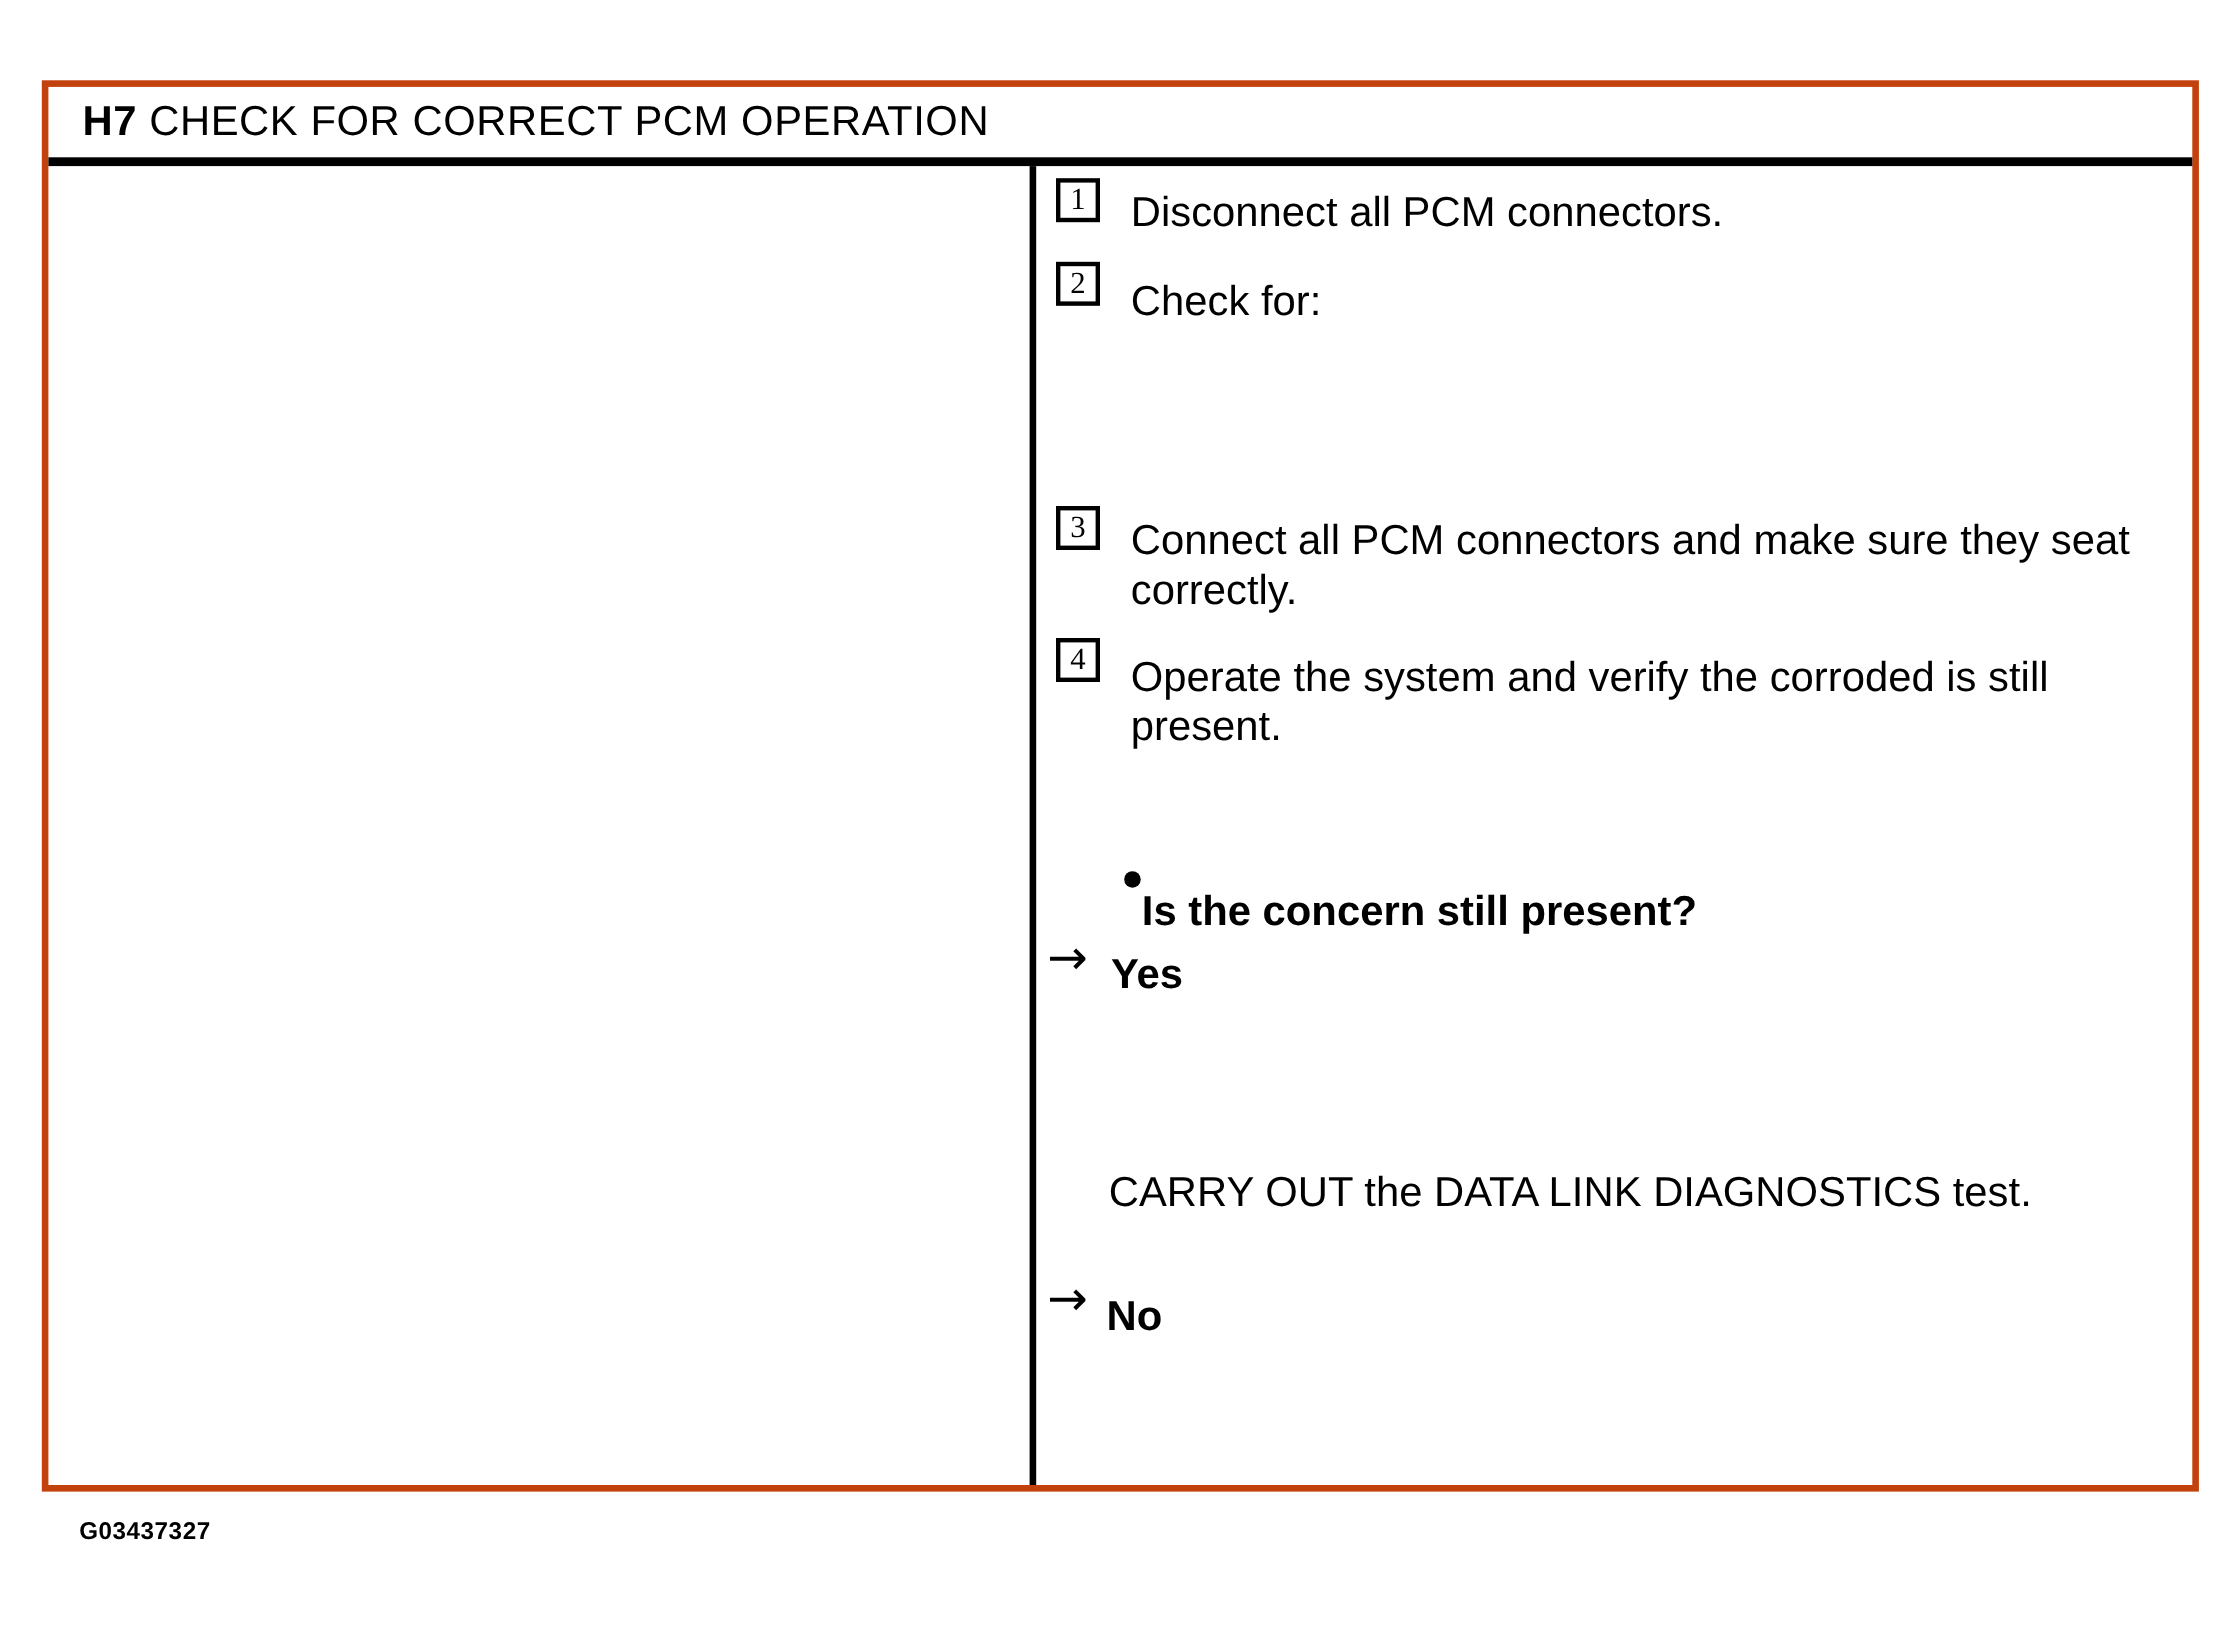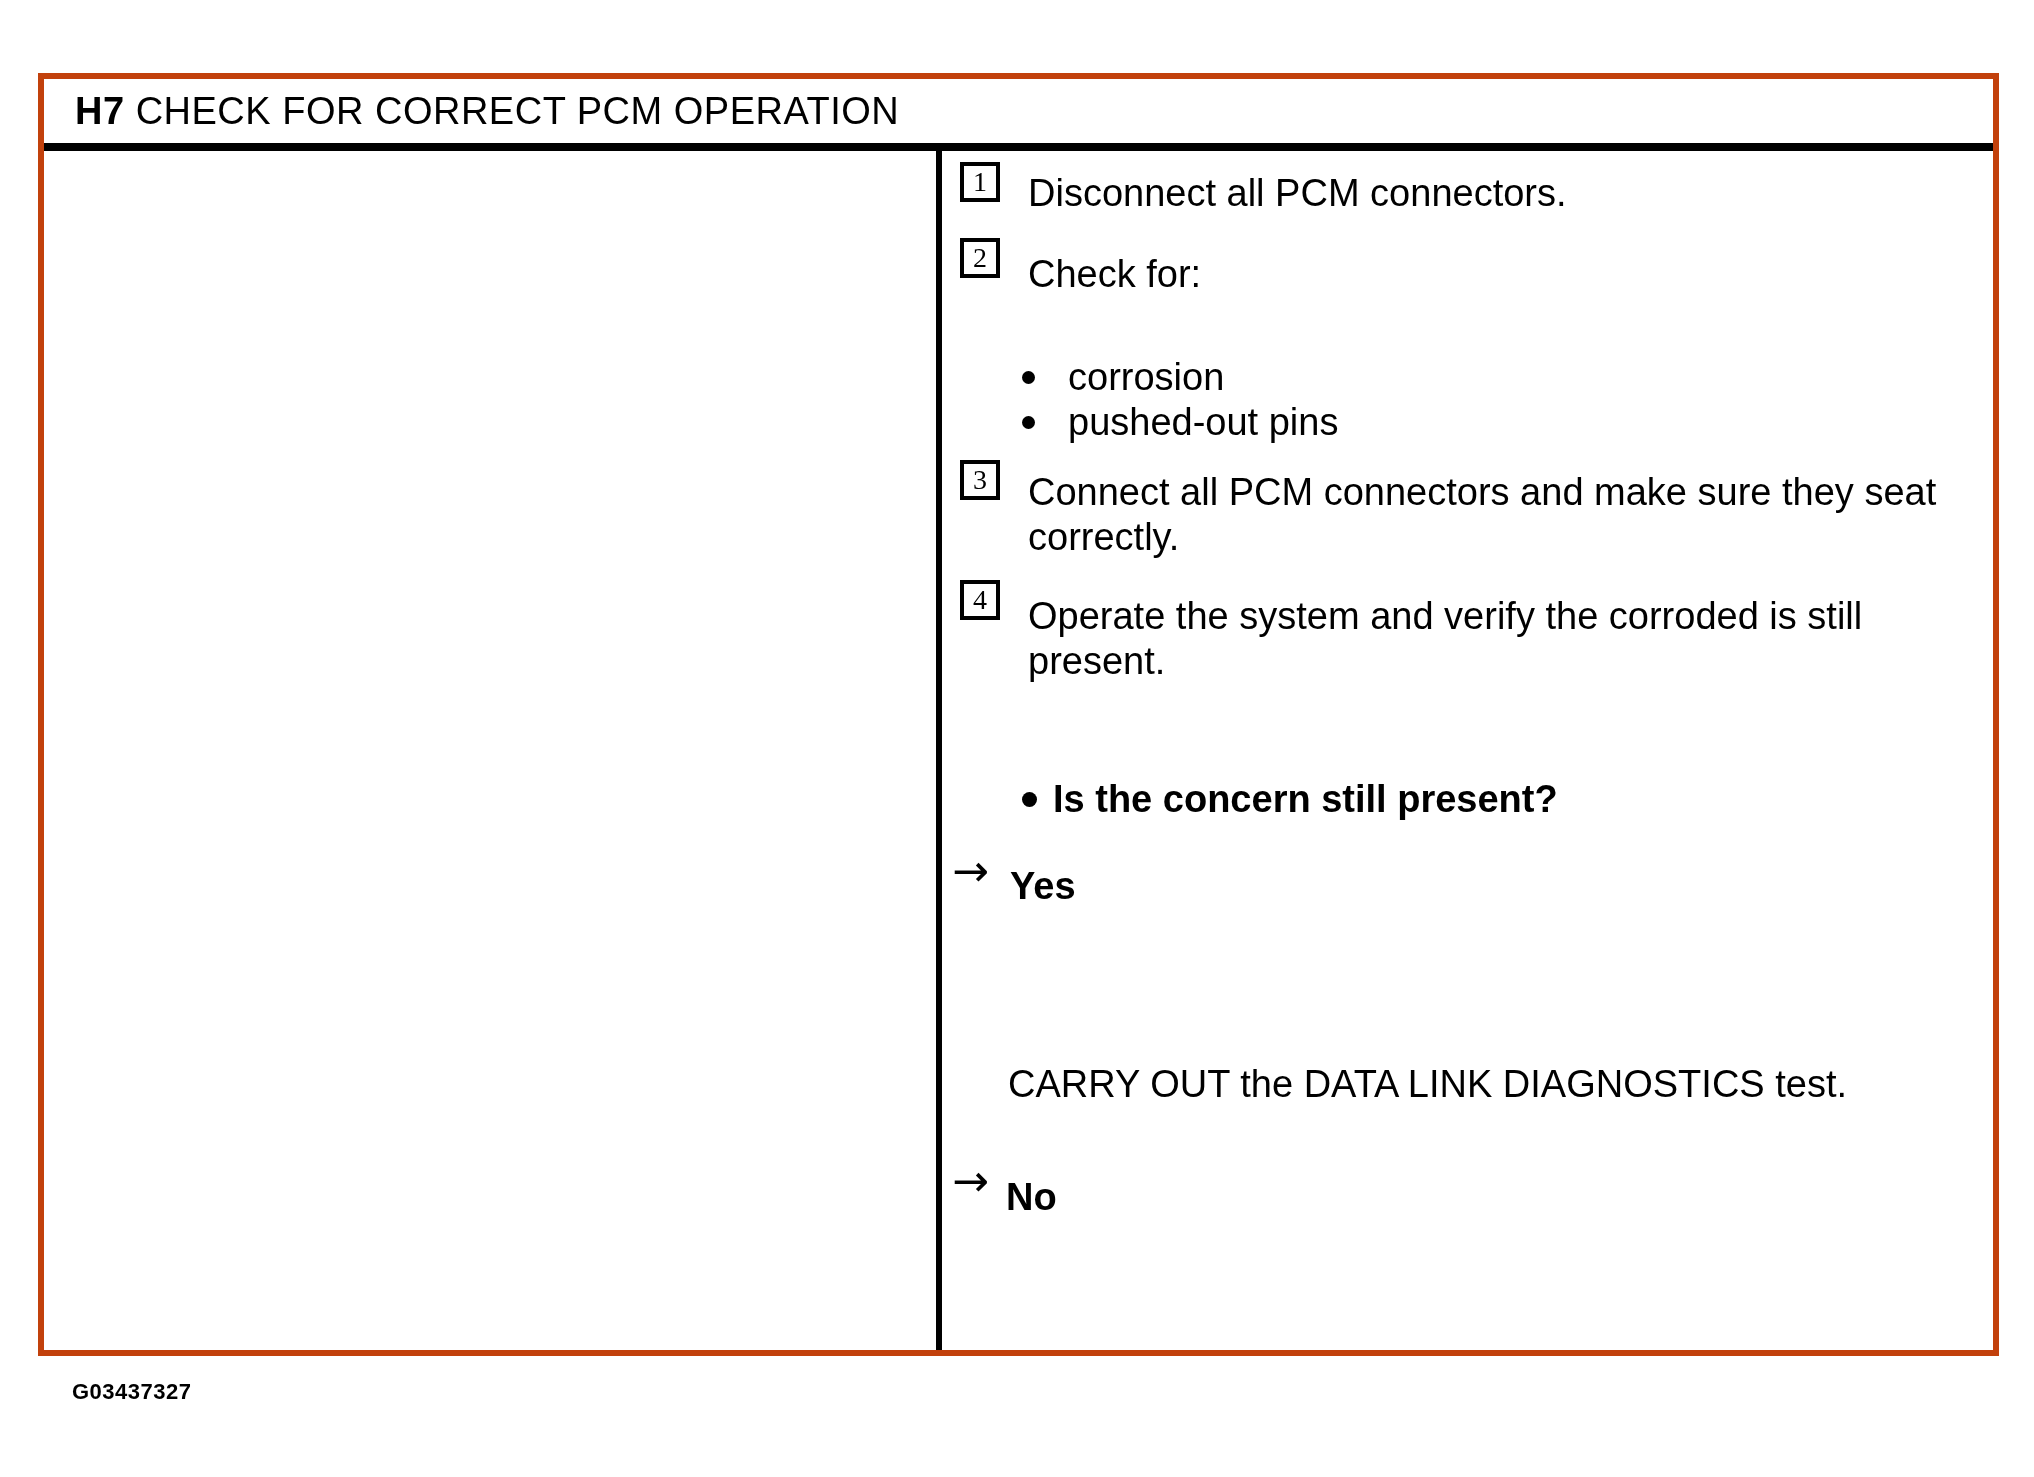--- a/index.html
+++ b/index.html
@@ -104,20 +104,21 @@
   .bullet-row .bullet-text { margin-left: 33px; white-space: pre; }
 
   .question {
     position: absolute;
     left: 80px;
     top: 626px;
     display: flex;
     align-items: flex-start;
     font-weight: bold;
     line-height: 45px;
+    flex-direction: column;
   }
   .question .dot { width: 15px; height: 15px; margin-top: 15px; }
   .question .q-text { margin-left: 16px; white-space: pre; }
 
   
   .arrow {
     position: absolute;
     font-family: "DejaVu Sans", sans-serif;
     font-size: 44px;
     line-height: 44px;
@@ -173,30 +174,20 @@
         <div class="step step-1">
           <span class="numbox">1</span>
           <span class="step-text">Disconnect all PCM connectors.</span>
         </div>
 
         <div class="step step-2">
           <span class="numbox">2</span>
           <span class="step-text">Check for:</span>
         </div>
 
-        <div class="bullets">
-          <div class="bullet-row">
-            <span class="dot"></span>
-            <span class="bullet-text">corrosion</span>
-          </div>
-          <div class="bullet-row">
-            <span class="dot"></span>
-            <span class="bullet-text">pushed-out pins</span>
-          </div>
-        </div>
 
         <div class="step step-3">
           <span class="numbox">3</span>
           <span class="step-text">Connect all PCM connectors and make sure they seat
 correctly.</span>
         </div>
 
         <div class="step step-4">
           <span class="numbox">4</span>
           <span class="step-text">Operate the system and verify the corroded is still

